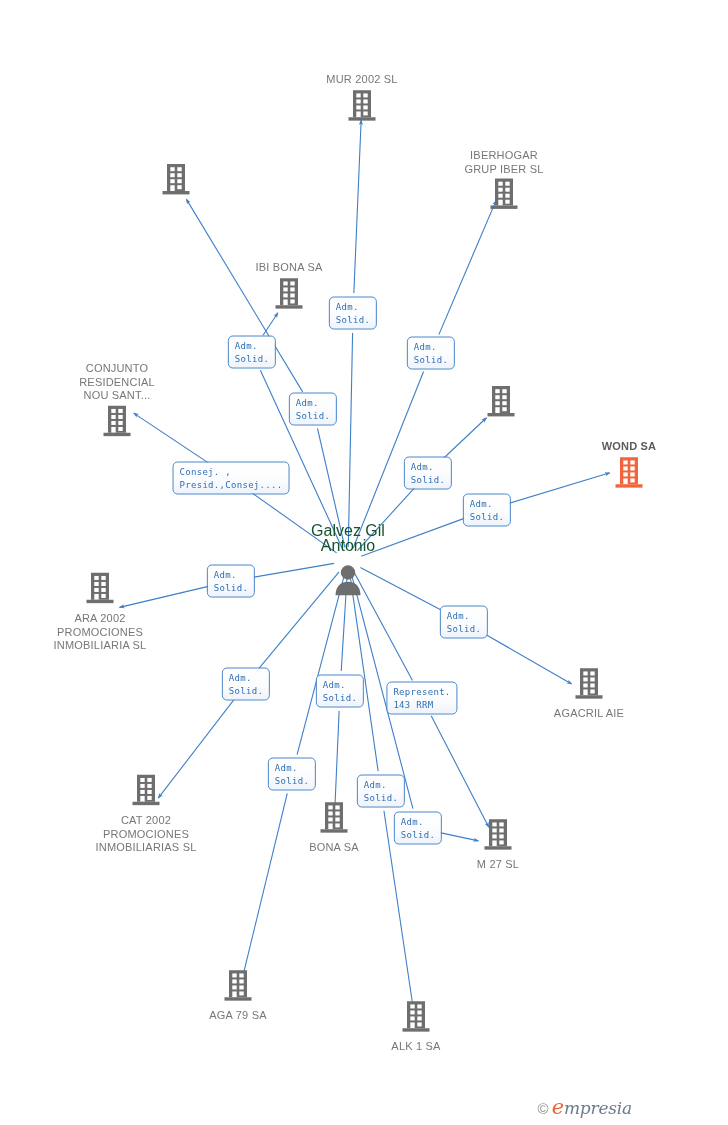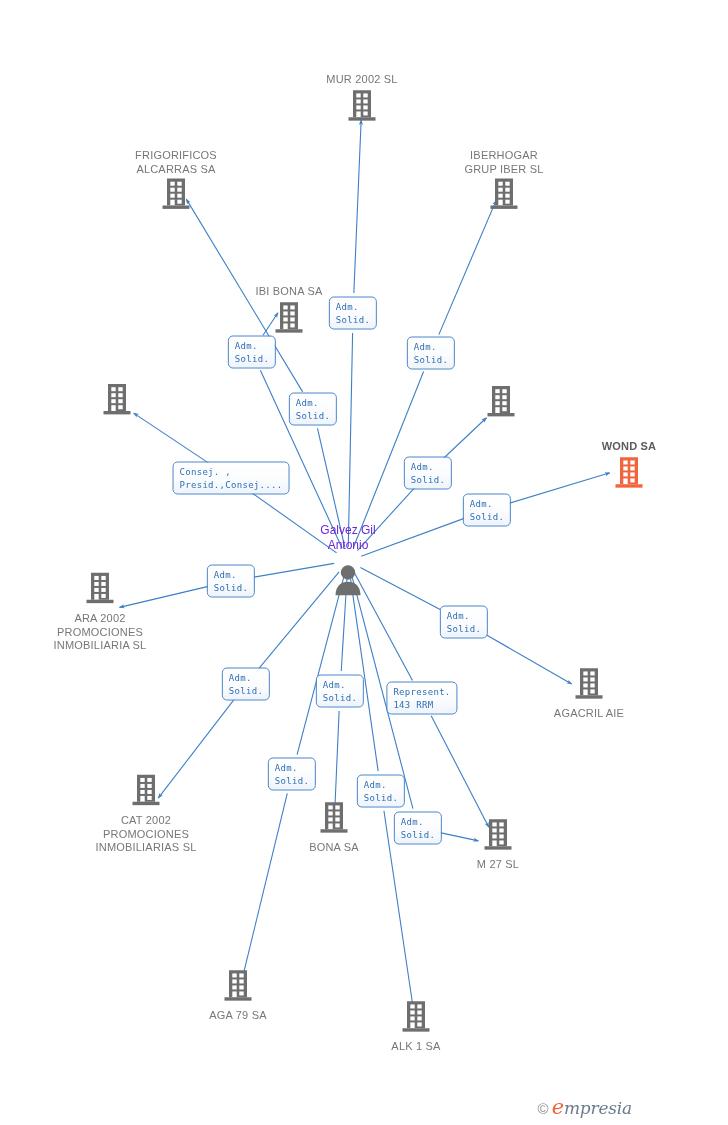--- a/index.html
+++ b/index.html
@@ -13,21 +13,21 @@
         width:150px;}
   .node .ico{display:block;margin:0 auto;}
   .node .cap{display:block;color:#777777;font-size:11px;line-height:13.5px;
              letter-spacing:.2px;white-space:pre-line;}
   .node.cap-above .cap{margin-bottom:2px;}
   .node.cap-below .cap{margin-top:2px;}
   .node.hl .cap{color:#5c5c5c;font-weight:bold;}
 
   
   .person{position:absolute;transform:translate(-50%,-50%);width:150px;text-align:center;}
-  .person .cap{display:block;color:#6d28d9;font-size:12px;line-height:15px;white-space:pre-line;margin-bottom:11px;}
+  .person .cap{display:block;color:#14532d;font-size:16px;line-height:15px;white-space:pre-line;margin-bottom:11px;}
 
   
   .rel{position:absolute;transform:translate(-50%,-50%);
        border:1px solid #4a86c8;border-radius:5px;
        background:linear-gradient(180deg,#ffffff 0%,#fbfcfe 55%,#eef4fb 100%);
        color:#2f6fb5;font-family:"DejaVu Sans Mono","Liberation Mono",monospace;
        font-size:9px;line-height:12.5px;text-align:left;
        padding:3px 6px;white-space:pre-line;letter-spacing:.3px;
        box-shadow:0 0 0 0 rgba(0,0,0,0);}
 
@@ -92,22 +92,20 @@
             <rect x="9.3" y="10.2" width="4.4" height="4" fill="#fff"></rect>
             <rect x="16.3" y="10.2" width="4.4" height="4" fill="#fff"></rect>
             <rect x="9.3" y="16.2" width="4.4" height="4" fill="#fff"></rect>
             <rect x="16.3" y="16.2" width="4.4" height="4" fill="#fff"></rect>
             <rect x="9.3" y="22.2" width="4.4" height="5.8" fill="#fff"></rect>
             <rect x="16.3" y="22.2" width="4.4" height="4" fill="#fff"></rect>
             <rect x="1.5" y="28" width="27" height="3.4" fill="#6e6e6e"></rect>
           </svg></span>
       </div>
       <div class="node cap-above" style="left: 176px; top: 182px;">
-        <span class="cap">FRIGORIFICOS
-ALCARRAS SA</span>
         <span class="ico"><svg width="30" height="34" viewBox="0 0 30 34" xmlns="http://www.w3.org/2000/svg">
             <rect x="6" y="1" width="18" height="27" fill="#6e6e6e"></rect>
             <rect x="9.3" y="4.2" width="4.4" height="4" fill="#fff"></rect>
             <rect x="16.3" y="4.2" width="4.4" height="4" fill="#fff"></rect>
             <rect x="9.3" y="10.2" width="4.4" height="4" fill="#fff"></rect>
             <rect x="16.3" y="10.2" width="4.4" height="4" fill="#fff"></rect>
             <rect x="9.3" y="16.2" width="4.4" height="4" fill="#fff"></rect>
             <rect x="16.3" y="16.2" width="4.4" height="4" fill="#fff"></rect>
             <rect x="9.3" y="22.2" width="4.4" height="5.8" fill="#fff"></rect>
             <rect x="16.3" y="22.2" width="4.4" height="4" fill="#fff"></rect>
@@ -123,36 +121,39 @@
             <rect x="16.3" y="4.2" width="4.4" height="4" fill="#fff"></rect>
             <rect x="9.3" y="10.2" width="4.4" height="4" fill="#fff"></rect>
             <rect x="16.3" y="10.2" width="4.4" height="4" fill="#fff"></rect>
             <rect x="9.3" y="16.2" width="4.4" height="4" fill="#fff"></rect>
             <rect x="16.3" y="16.2" width="4.4" height="4" fill="#fff"></rect>
             <rect x="9.3" y="22.2" width="4.4" height="5.8" fill="#fff"></rect>
             <rect x="16.3" y="22.2" width="4.4" height="4" fill="#fff"></rect>
             <rect x="1.5" y="28" width="27" height="3.4" fill="#6e6e6e"></rect>
           </svg></span>
       </div>
-      <div class="node cap-above" style="left: 289px; top: 312px;">
+      <div class="node cap-above" style="left: 289px; top: 288px;">
         <span class="cap">IBI BONA SA</span>
         <span class="ico"><svg width="30" height="34" viewBox="0 0 30 34" xmlns="http://www.w3.org/2000/svg">
             <rect x="6" y="1" width="18" height="27" fill="#6e6e6e"></rect>
             <rect x="9.3" y="4.2" width="4.4" height="4" fill="#fff"></rect>
             <rect x="16.3" y="4.2" width="4.4" height="4" fill="#fff"></rect>
             <rect x="9.3" y="10.2" width="4.4" height="4" fill="#fff"></rect>
             <rect x="16.3" y="10.2" width="4.4" height="4" fill="#fff"></rect>
             <rect x="9.3" y="16.2" width="4.4" height="4" fill="#fff"></rect>
             <rect x="16.3" y="16.2" width="4.4" height="4" fill="#fff"></rect>
             <rect x="9.3" y="22.2" width="4.4" height="5.8" fill="#fff"></rect>
             <rect x="16.3" y="22.2" width="4.4" height="4" fill="#fff"></rect>
             <rect x="1.5" y="28" width="27" height="3.4" fill="#6e6e6e"></rect>
           </svg></span>
       </div>
       <div class="node cap-above" style="left: 117px; top: 402px;">
+        <span class="cap">CONJUNTO
+RESIDENCIAL
+NOU SANT...</span>
         <span class="ico"><svg width="30" height="34" viewBox="0 0 30 34" xmlns="http://www.w3.org/2000/svg">
             <rect x="6" y="1" width="18" height="27" fill="#6e6e6e"></rect>
             <rect x="9.3" y="4.2" width="4.4" height="4" fill="#fff"></rect>
             <rect x="16.3" y="4.2" width="4.4" height="4" fill="#fff"></rect>
             <rect x="9.3" y="10.2" width="4.4" height="4" fill="#fff"></rect>
             <rect x="16.3" y="10.2" width="4.4" height="4" fill="#fff"></rect>
             <rect x="9.3" y="16.2" width="4.4" height="4" fill="#fff"></rect>
             <rect x="16.3" y="16.2" width="4.4" height="4" fill="#fff"></rect>
             <rect x="9.3" y="22.2" width="4.4" height="5.8" fill="#fff"></rect>
             <rect x="16.3" y="22.2" width="4.4" height="4" fill="#fff"></rect>

